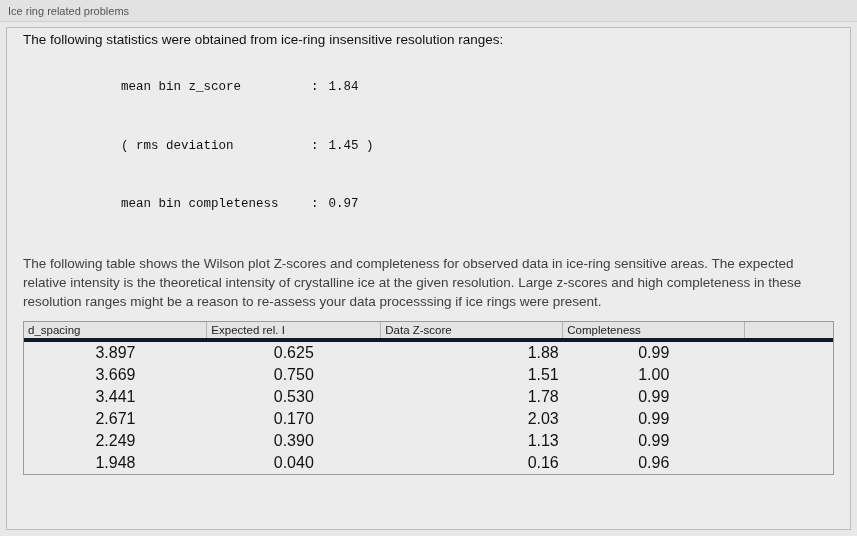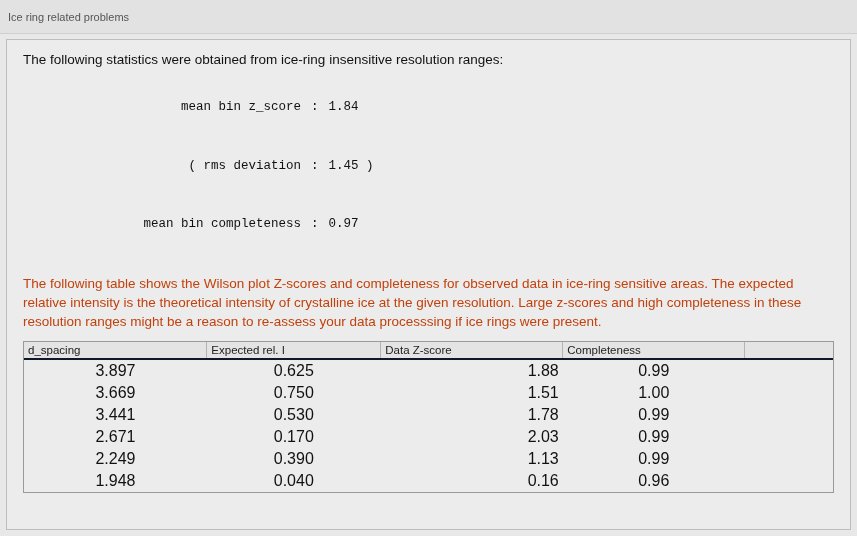--- a/index.html
+++ b/index.html
@@ -17,69 +17,69 @@
   }
   .window {
     width: 857px;
     height: 536px;
     box-sizing: border-box;
     background: #e8e8e8;
     display: flex;
     flex-direction: column;
   }
   .titlebar {
-    height: 34px;
+    height: 22px;
     background: #e2e2e2;
     border-bottom: 1px solid #cfcfcf;
     display: flex;
     align-items: center;
     padding: 0 8px;
     box-sizing: border-box;
   }
   .titlebar-text {
     font-size: 11px;
     color: #555555;
     font-family: "Liberation Sans", sans-serif;
   }
   .panel {
     flex: 1;
     margin: 5px 6px 6px 6px;
     background: #ececec;
     border: 1px solid #bdbdbd;
     box-sizing: border-box;
-    padding: 12px 16px 8px 16px;
+    padding: 4px 16px 8px 16px;
     overflow: hidden;
   }
   .intro {
     font-size: 13.5px;
     color: #111111;
     margin-bottom: 12px;
   }
   .stats {
     font-family: "Liberation Mono", monospace;
     font-size: 12.5px;
     color: #111111;
     margin: 0 0 0 38px;
     line-height: 1.55;
   }
   .stats-row {
     white-space: pre;
   }
   .stat-label {
     display: inline-block;
     width: 180px;
-    text-align: right;
+    text-align: left;
   }
   .stat-value {
     display: inline-block;
     padding-left: 10px;
   }
   .para {
     font-size: 13.5px;
-    color: #c2410c;
+    color: #404040;
     line-height: 1.38;
     margin-top: 22px;
     margin-bottom: 10px;
   }
   .table-wrap {
     border: 1px solid #9a9a9a;
     background: #ececec;
     box-sizing: border-box;
     margin-bottom: 10px;
   }
@@ -87,21 +87,21 @@
     width: 100%;
     border-collapse: collapse;
     font-size: 13px;
   }
   table.data thead th {
     font-weight: normal;
     font-size: 11.5px;
     color: #222222;
     text-align: left;
     background: #e4e4e4;
-    border-bottom: 2px solid #0f172a;
+    border-bottom: 4px solid #0f172a;
     border-right: 1px solid #b4b4b4;
     padding: 2px 4px;
     height: 16px;
     box-sizing: border-box;
   }
   table.data thead th:last-child {
     border-right: none;
   }
   table.data tbody td {
     text-align: center;

